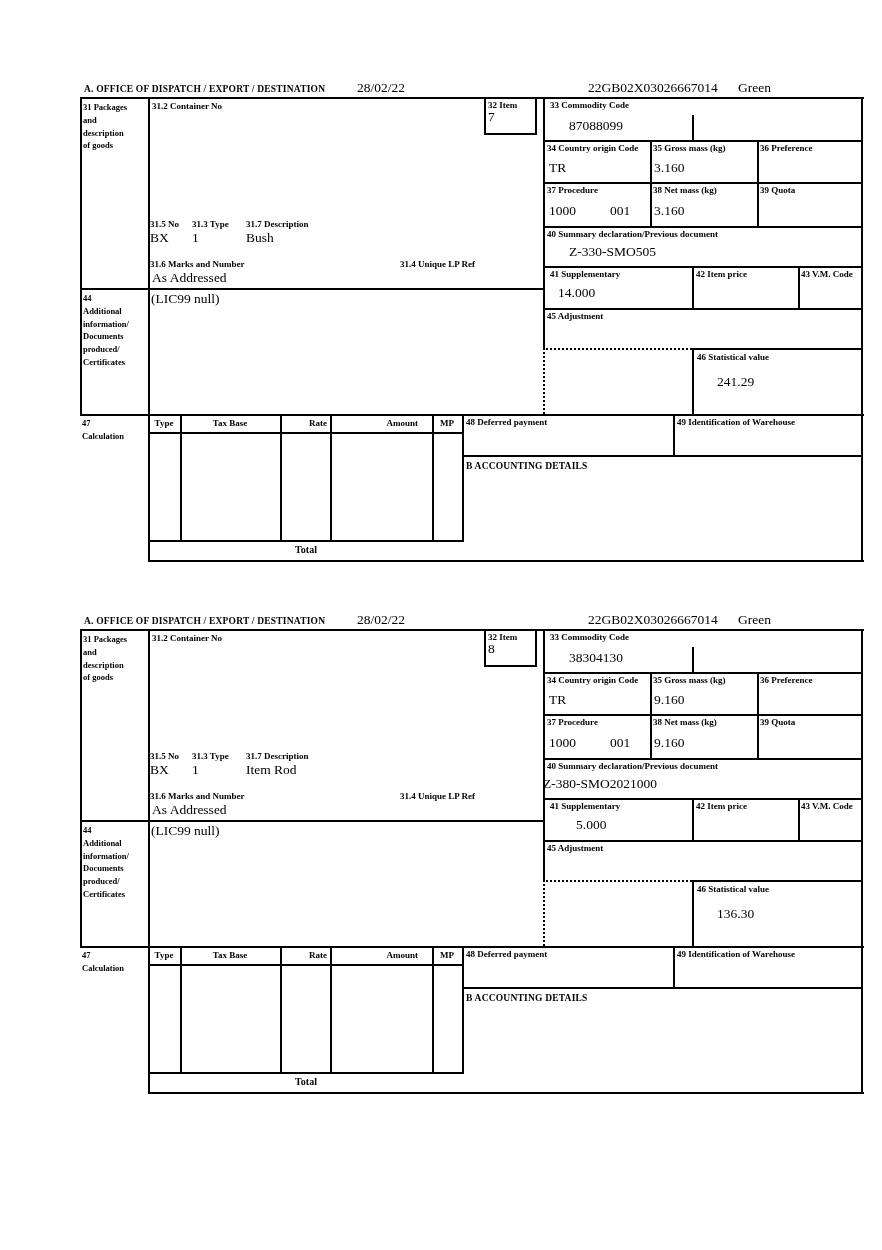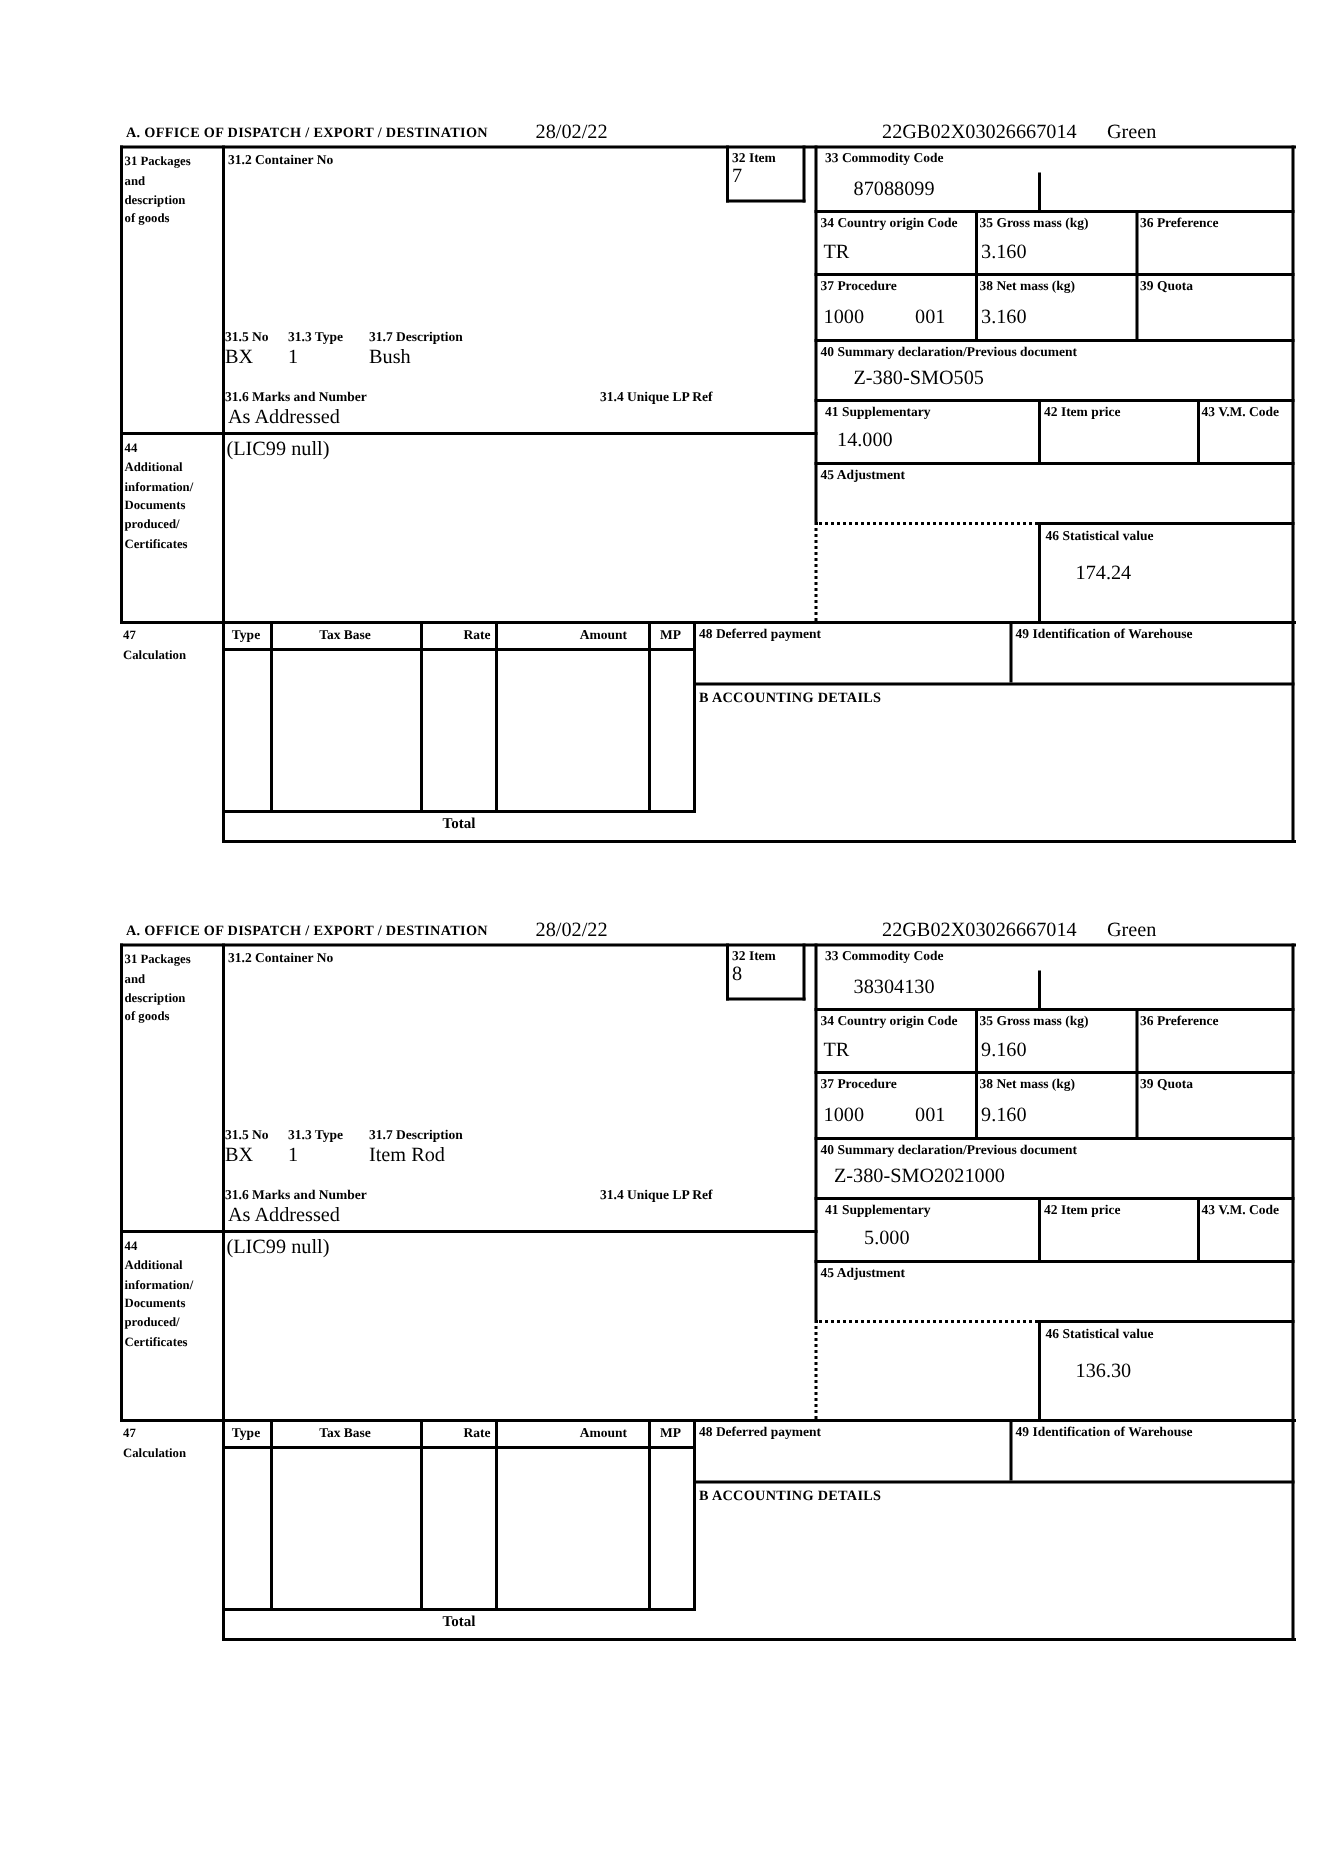--- a/index.html
+++ b/index.html
@@ -68,37 +68,37 @@
 
     <div class="lbl" style="left:467px;top:105px">37 Procedure</div>
     <div class="val" style="left:469px;top:123px">1000</div>
     <div class="val" style="left:530px;top:123px">001</div>
     <div class="lbl" style="left:573px;top:105px">38 Net mass (kg)</div>
     <div class="val" style="left:574px;top:123px">3.160</div>
     <div class="lbl" style="left:680px;top:105px">39 Quota</div>
     <div class="ln" style="left:463px;top:146px;width:320px;height:2px"></div>
 
     <div class="lbl" style="left:467px;top:149px">40 Summary declaration/Previous document</div>
-    <div class="val" style="left:489px;top:164px">Z-380-SMO505</div>
+    <div class="val" style="left:489px;top:164px">Z-330-SMO505</div>
     <div class="ln" style="left:463px;top:186px;width:320px;height:2px"></div>
 
     <div class="lbl" style="left:470px;top:189px">41 Supplementary</div>
     <div class="val" style="left:478px;top:205px">14.000</div>
     <div class="lbl" style="left:616px;top:189px">42 Item price</div>
     <div class="lbl" style="left:721px;top:189px">43 V.M. Code</div>
     <div class="ln" style="left:612px;top:186px;width:2px;height:42px"></div>
     <div class="ln" style="left:718px;top:186px;width:2px;height:42px"></div>
     <div class="ln" style="left:463px;top:228px;width:320px;height:2px"></div>
 
     <div class="lbl" style="left:467px;top:231px">45 Adjustment</div>
     <div class="doth" style="left:463px;top:268px;width:149px"></div>
     <div class="ln" style="left:612px;top:268px;width:171px;height:2px"></div>
     <div class="ln" style="left:612px;top:268px;width:2px;height:66px"></div>
     <div class="lbl" style="left:617px;top:272px">46 Statistical value</div>
-    <div class="val" style="left:637px;top:294px">174.24</div>
+    <div class="val" style="left:637px;top:294px">241.29</div>
 
     <div class="lbl" style="left:70px;top:139px">31.5 No</div>
     <div class="lbl" style="left:112px;top:139px">31.3 Type</div>
     <div class="lbl" style="left:166px;top:139px">31.7 Description</div>
     <div class="val" style="left:70px;top:150px">BX</div>
     <div class="val" style="left:112px;top:150px">1</div>
     <div class="val" style="left:166px;top:150px">Bush</div>
 
     <div class="lbl" style="left:70px;top:179px">31.6 Marks and Number</div>
     <div class="lbl" style="left:320px;top:179px">31.4 Unique LP Ref</div>
@@ -182,21 +182,21 @@
 
     <div class="lbl" style="left:467px;top:105px">37 Procedure</div>
     <div class="val" style="left:469px;top:123px">1000</div>
     <div class="val" style="left:530px;top:123px">001</div>
     <div class="lbl" style="left:573px;top:105px">38 Net mass (kg)</div>
     <div class="val" style="left:574px;top:123px">9.160</div>
     <div class="lbl" style="left:680px;top:105px">39 Quota</div>
     <div class="ln" style="left:463px;top:146px;width:320px;height:2px"></div>
 
     <div class="lbl" style="left:467px;top:149px">40 Summary declaration/Previous document</div>
-    <div class="val" style="left:476px;top:164px">Z-380-SMO2021000</div>
+    <div class="val" style="left:463px;top:164px">Z-380-SMO2021000</div>
     <div class="ln" style="left:463px;top:186px;width:320px;height:2px"></div>
 
     <div class="lbl" style="left:470px;top:189px">41 Supplementary</div>
     <div class="val" style="left:496px;top:205px">5.000</div>
     <div class="lbl" style="left:616px;top:189px">42 Item price</div>
     <div class="lbl" style="left:721px;top:189px">43 V.M. Code</div>
     <div class="ln" style="left:612px;top:186px;width:2px;height:42px"></div>
     <div class="ln" style="left:718px;top:186px;width:2px;height:42px"></div>
     <div class="ln" style="left:463px;top:228px;width:320px;height:2px"></div>
 

